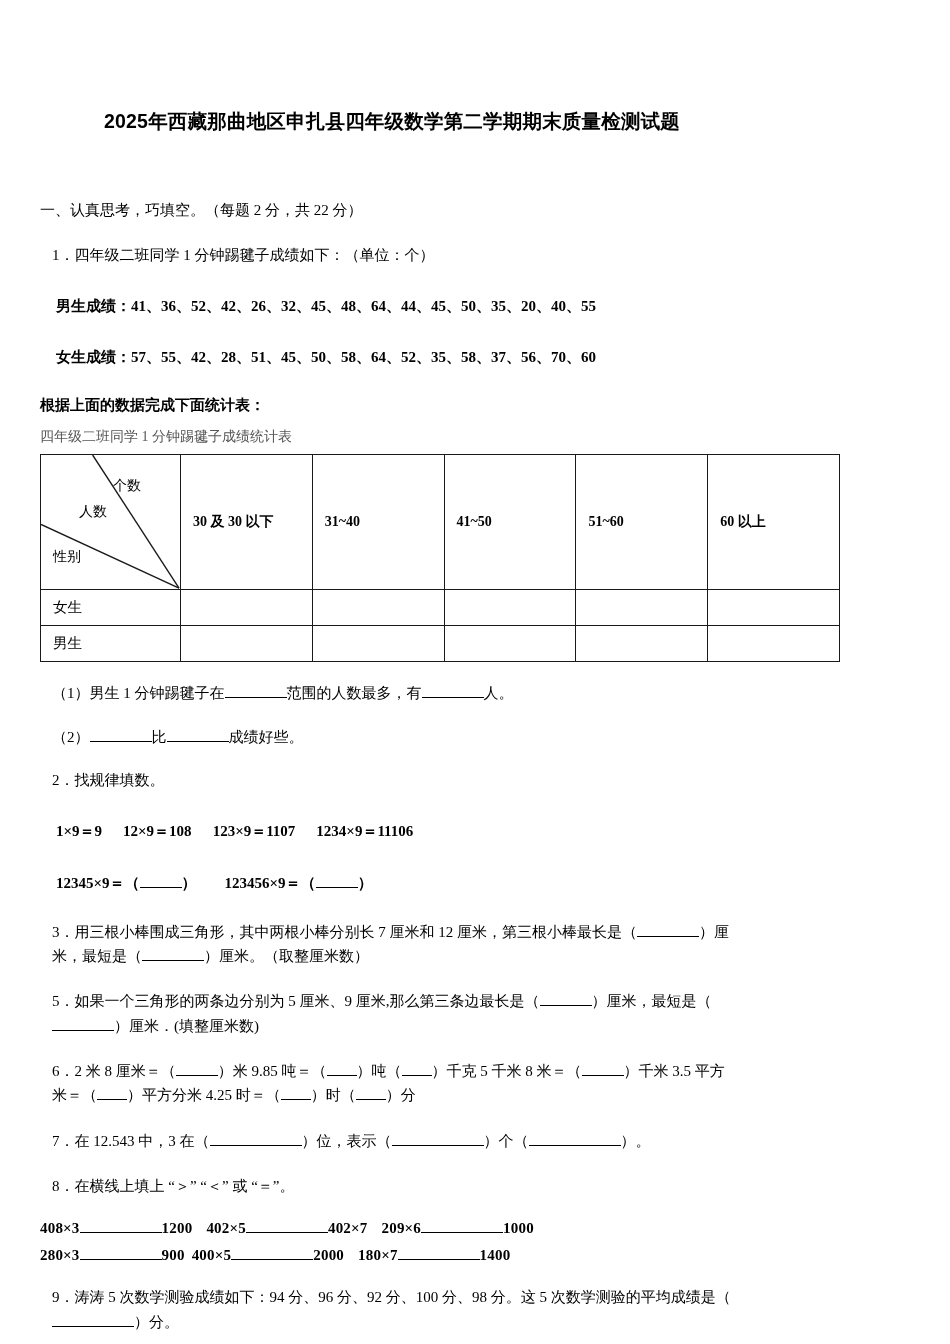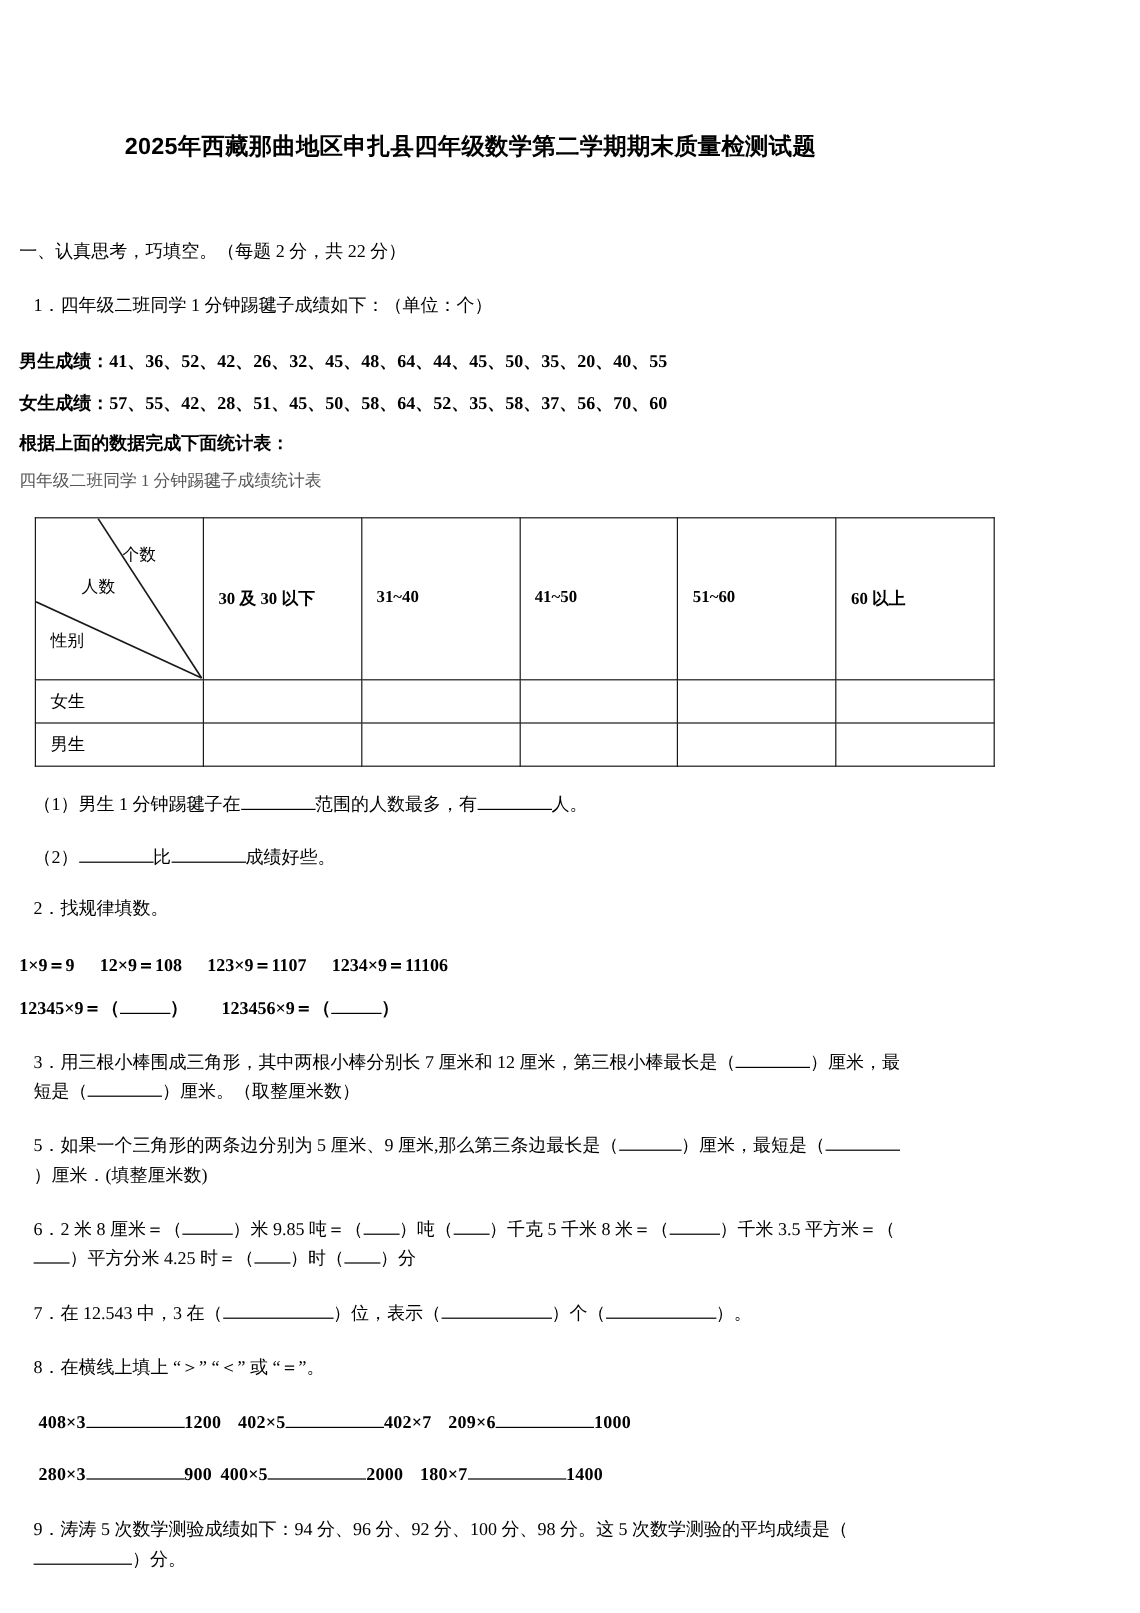--- a/index.html
+++ b/index.html
@@ -12,21 +12,21 @@
     height: 1344px;
     font-family: "Liberation Serif", "DejaVu Serif", serif;
     color: #000000;
     position: relative;
     overflow: hidden;
   }
   .page {
     width: 784px;
     height: 1344px;
     box-sizing: border-box;
-    padding: 0 16px;
+    padding: 0 40px;
     position: relative;
   }
 
   .doc-title {
     font-family: "Liberation Sans", "DejaVu Sans", sans-serif;
     font-weight: bold;
     font-size: 19.5px;
     text-align: center;
     letter-spacing: 0.2px;
     margin: 0;
@@ -46,21 +46,21 @@
     line-height: 1.62;
     margin: 12px;
     padding-top: 9px;
   }
   .q.tight { padding-top: 7px; }
 
   .data-line {
     font-size: 15px;
     font-weight: bold;
     line-height: 1.62;
-    margin: 0;
+    margin: 16px;
     padding-top: 11px;
   }
 
   .lead-in {
     font-size: 15px;
     font-weight: bold;
     margin: 0;
     padding-top: 11px;
   }
 
@@ -70,21 +70,21 @@
     margin: 0;
     padding-top: 13px;
     padding-bottom: 8px;
     font-weight: normal;
   }
 
   table.stat {
     border-collapse: collapse;
     width: 800px;
     table-layout: fixed;
-    margin: 13px;
+    margin: 0;
     border-radius: 23px;
   }
   table.stat td {
     border: 1px solid #1a1a1a;
     font-size: 14px;
     font-weight: bold;
     padding: 6px 12px;
     vertical-align: middle;
     text-align: left;
     height: 36px;
@@ -123,21 +123,21 @@
   .fill.w30 { width: 30px; }
   .fill.w40 { width: 42px; }
   .fill.w50 { width: 52px; }
   .fill.w60 { width: 62px; }
   .fill.w80 { width: 82px; }
   .fill.w90 { width: 92px; }
 
   .cmp-row {
     font-size: 15px;
     font-weight: bold;
-    margin: 16px;
+    margin: 0;
     padding-top: 10px;
     letter-spacing: 0.2px;
   }
   .gap { display: inline-block; width: 14px; }
   .gap-sm { display: inline-block; width: 7px; }
 </style>
 </head>
 <body>
 
 <div class="page">

